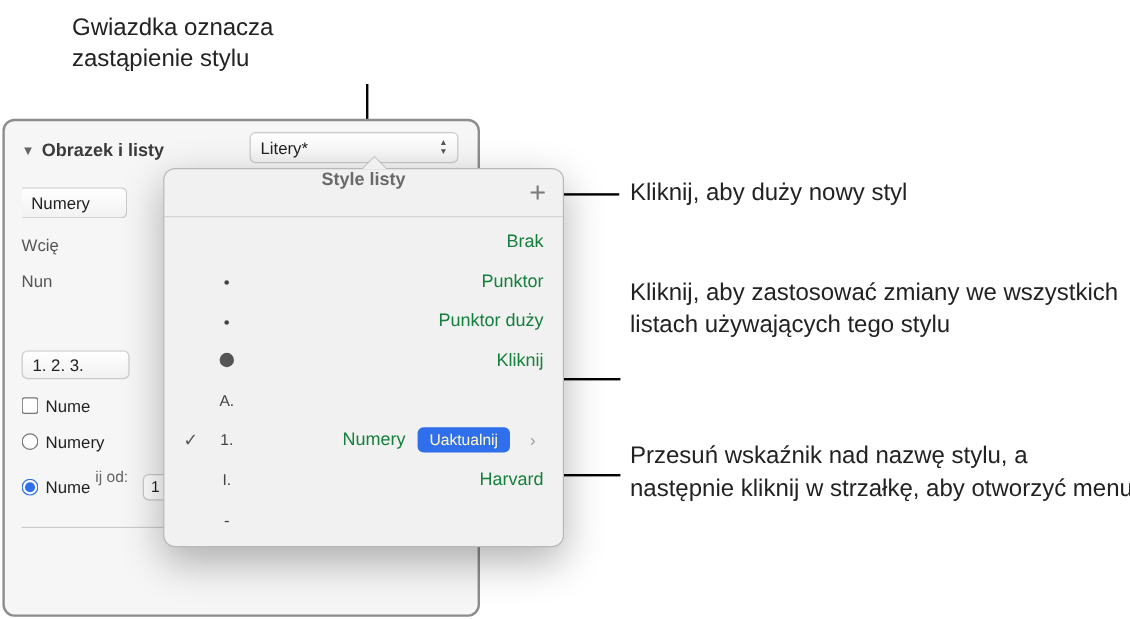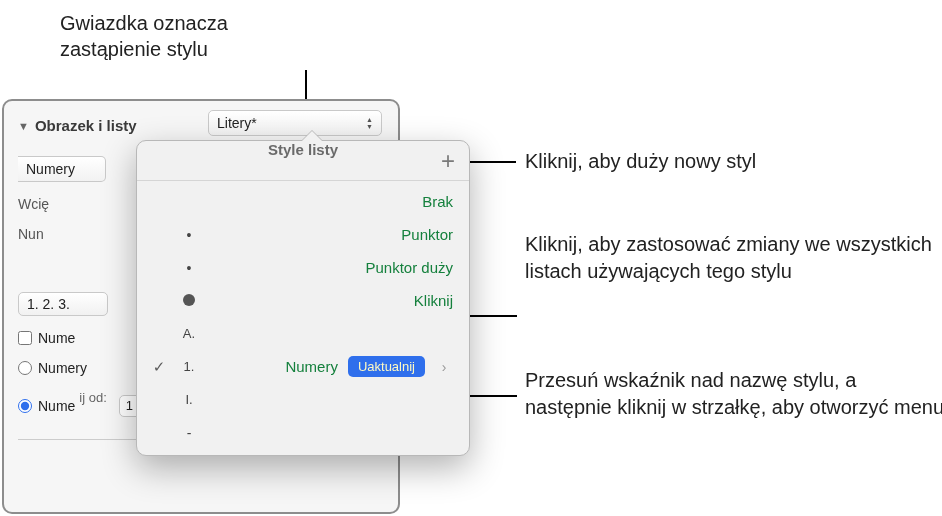--- a/index.html
+++ b/index.html
@@ -347,20 +347,21 @@
       <div class="popover-item selected">
         <span class="check-col">✓</span>
         <span class="bullet-col" style="font-size: 13px;">1.</span>
         <span class="label-col">Numery</span>
         <span class="update-btn">Uaktualnij</span>
         <span class="arrow-col">›</span>
       </div>
       <div class="popover-item">
         <span class="check-col"></span>
         <span class="bullet-col" style="font-size: 13px;">I.</span>
+        <span class="label-col">Harvard</span>
       </div>
       <div class="popover-item">
         <span class="check-col"></span>
         <span class="bullet-col">-</span>
       </div>
     </div>
 </div>
 
 <div class="lead" style="left:460px; top:161px; width:56px; height:2px;"></div>
 <div class="anno-r" style="left:525px; top:148px;">

